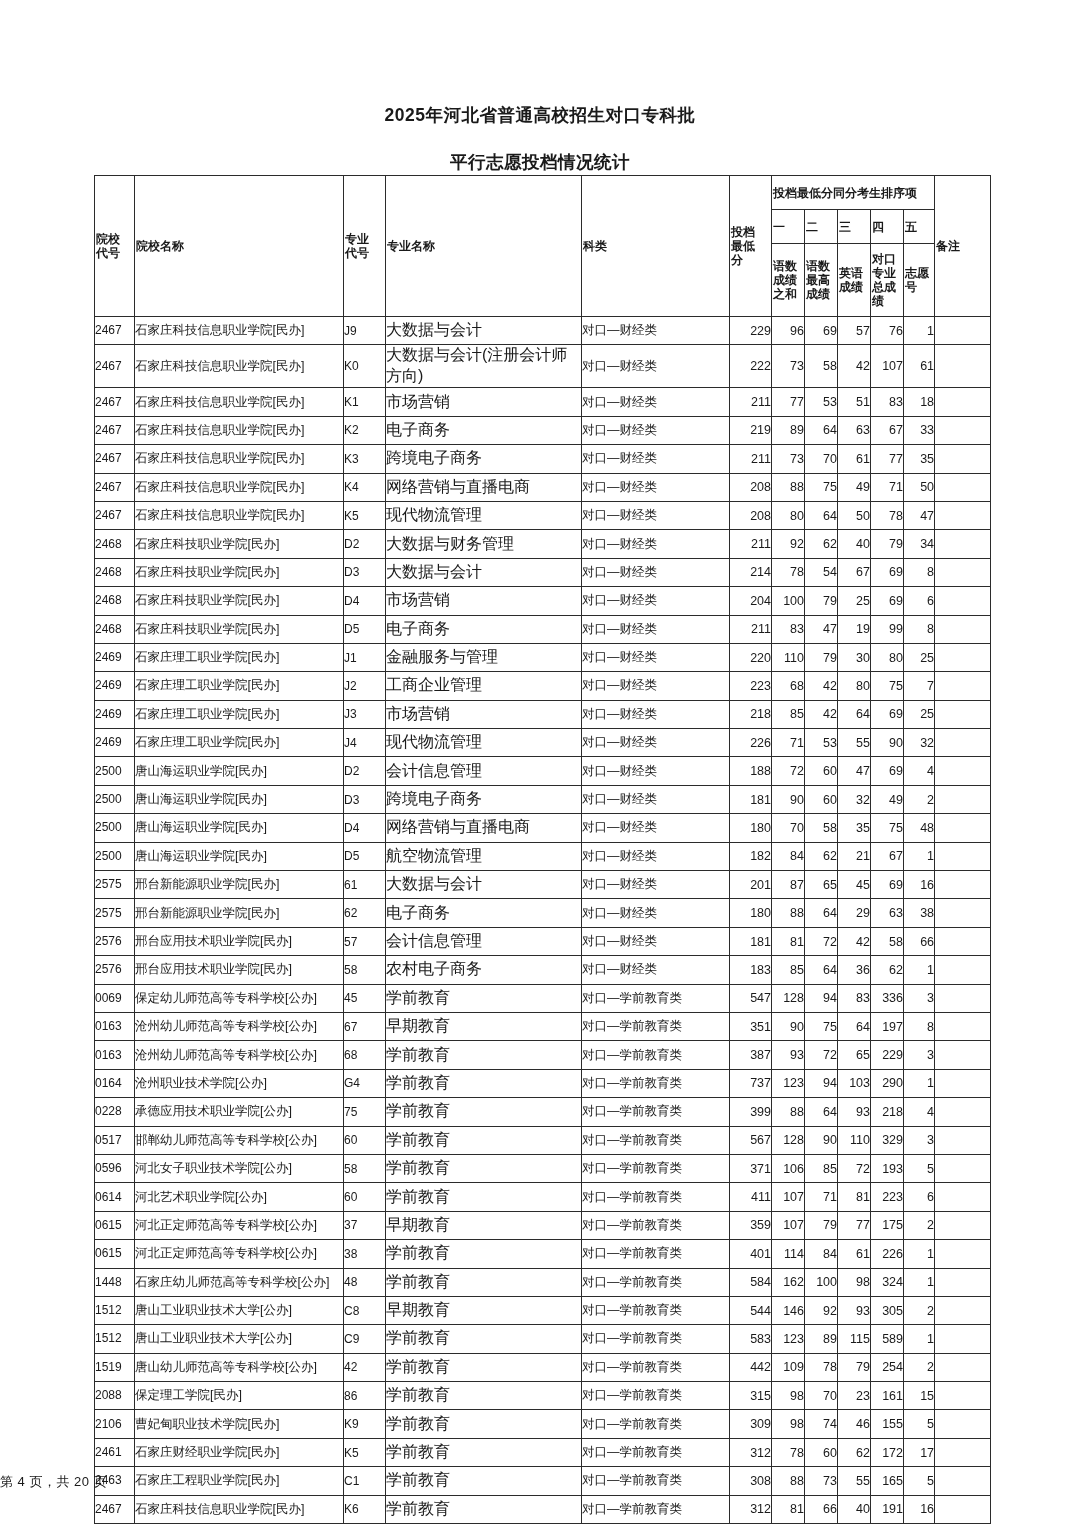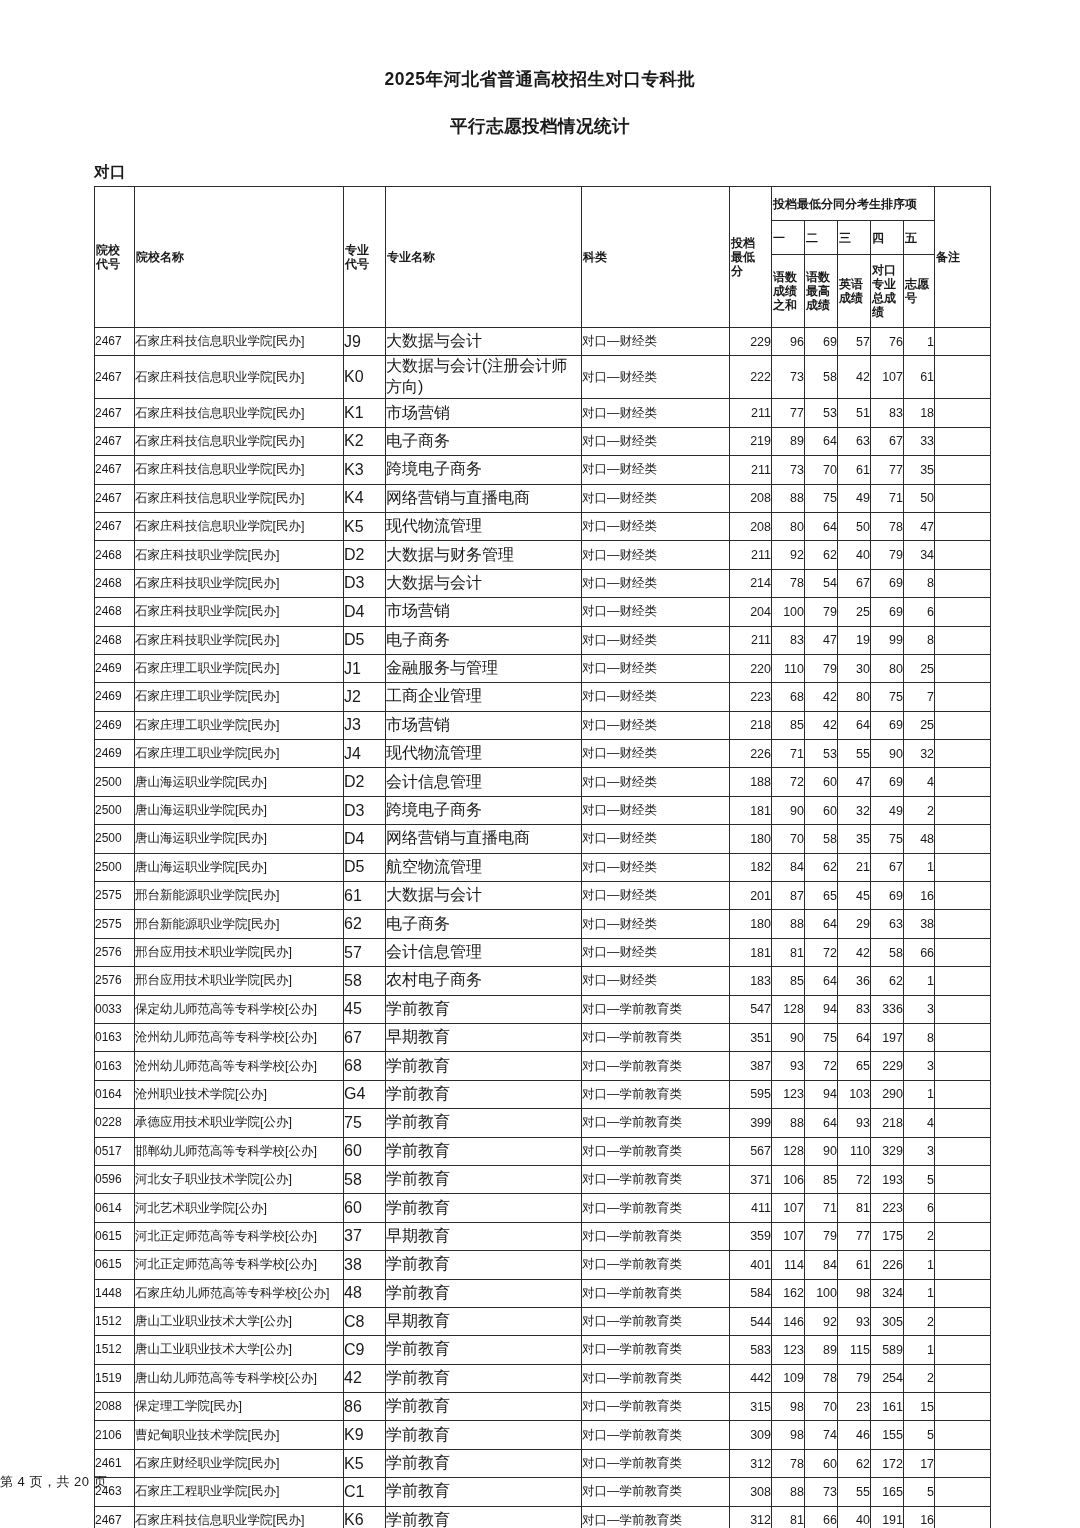--- a/index.html
+++ b/index.html
@@ -21,21 +21,21 @@
     box-sizing: border-box;
     padding: 0;
     position: relative;
   }
   .doc-title {
     text-align: center;
     font-weight: bold;
     font-size: 17.5px;
     line-height: 25px;
     letter-spacing: 0.5px;
-    padding-top: 67px;
+    padding-top: 103px;
   }
   .doc-title .line2 { display: block; margin-top: 22px; }
 
   .section-label {
     font-weight: bold;
     font-size: 15.5px;
     margin: 23px 0 3px 94px;
     letter-spacing: 0.5px;
   }
 
@@ -90,21 +90,21 @@
     margin-left: 36px;
   }
   td.c-school {
     text-align: left;
     padding-left: 7px;
     font-size: 12.5px;
   }
   td.c-majorcode {
     text-align: left;
     padding-left: 5px;
-    font-size: 16px;
+    font-size: 12px;
   }
   td.c-major {
     text-align: left;
     padding-left: 7px;
     font-size: 16px;
   }
   td.c-kelei {
     text-align: left;
     padding-left: 7px;
     font-size: 12.5px;
@@ -143,21 +143,20 @@
 </head>
 <body>
 
 <div class="page">
 
   <div class="doc-title">
     <span>2025年河北省普通高校招生对口专科批</span>
     <span class="line2">平行志愿投档情况统计</span>
   </div>
 
-  <div class="section-label">对口</div>
 
   <table class="main">
     <colgroup>
       <col class="w-code">
         <col class="w-school">
         <col class="w-mcode">
         <col class="w-major">
       <col class="w-kelei">
         <col class="w-score">
       <col class="w-r1">
@@ -520,21 +519,21 @@
           <td class="c-kelei">对口—财经类</td>
           <td class="c-num">183</td>
           <td class="c-num">85</td>
           <td class="c-num">64</td>
           <td class="c-num">36</td>
           <td class="c-num">62</td>
           <td class="c-num">1</td>
           <td class="c-remark"></td>
         </tr>
         <tr>
-          <td class="c-code">0033</td>
+          <td class="c-code">0069</td>
           <td class="c-school">保定幼儿师范高等专科学校[公办]</td>
           <td class="c-majorcode">45</td>
           <td class="c-major">学前教育</td>
           <td class="c-kelei">对口—学前教育类</td>
           <td class="c-num">547</td>
           <td class="c-num">128</td>
           <td class="c-num">94</td>
           <td class="c-num">83</td>
           <td class="c-num">336</td>
           <td class="c-num">3</td>
@@ -567,21 +566,21 @@
           <td class="c-num">229</td>
           <td class="c-num">3</td>
           <td class="c-remark"></td>
         </tr>
         <tr>
           <td class="c-code">0164</td>
           <td class="c-school">沧州职业技术学院[公办]</td>
           <td class="c-majorcode">G4</td>
           <td class="c-major">学前教育</td>
           <td class="c-kelei">对口—学前教育类</td>
-          <td class="c-num">595</td>
+          <td class="c-num">737</td>
           <td class="c-num">123</td>
           <td class="c-num">94</td>
           <td class="c-num">103</td>
           <td class="c-num">290</td>
           <td class="c-num">1</td>
           <td class="c-remark"></td>
         </tr>
         <tr>
           <td class="c-code">0228</td>
           <td class="c-school">承德应用技术职业学院[公办]</td>

